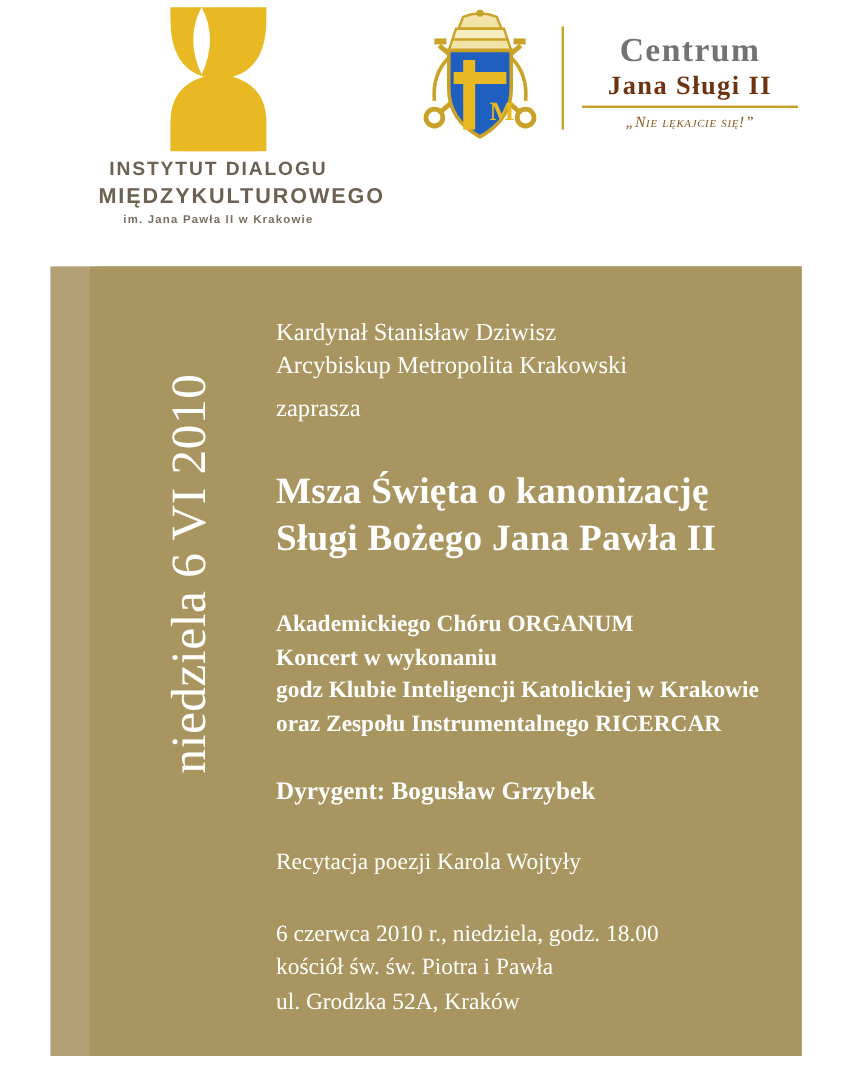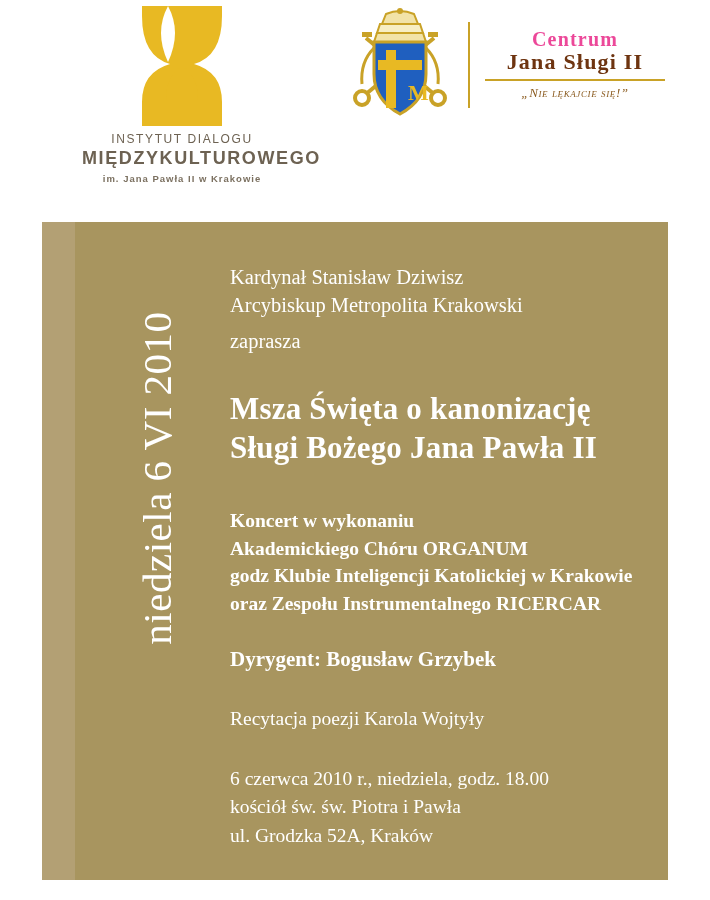--- a/index.html
+++ b/index.html
@@ -41,21 +41,21 @@
     position: absolute;
     left: 0px;
     top: 128px;
     width: 200px;
     text-align: center;
     color: #6d6252;
     font-family: "Liberation Sans", sans-serif;
     letter-spacing: 1.6px;
     line-height: 1.25;
   }
-  .idm-line1 { font-size: 12px; font-weight: normal; }
+  .idm-line1 { font-size: 16px; font-weight: bold; }
   .idm-line2 { font-size: 18px; font-weight: bold; }
   .idm-line3 { font-size: 9.5px; font-weight: bold; letter-spacing: 1px; margin-top: 3px; color:#7b7060; }
 
   
   .cjp-logo {
     position: absolute;
     left: 340px;
     top: 8px;
     width: 330px;
     height: 116px;
@@ -77,25 +77,25 @@
   }
   .cjp-text {
     position: absolute;
     left: 140px;
     top: 20px;
     width: 190px;
     text-align: center;
     color: #7a3b10;
   }
   .cjp-t1 {
-    font-size: 20px;
+    font-size: 28px;
     font-weight: bold;
     letter-spacing: 1.2px;
     line-height: 1.1;
-    color: #ec4899;
+    color: #737373;
   }
   .cjp-t2 {
     font-size: 22px;
     font-weight: bold;
     letter-spacing: 1.2px;
     line-height: 1.1;
     color: #6e3410;
   }
   .cjp-rule {
     width: 180px;
@@ -272,22 +272,22 @@
         <span class="gap"></span>
         <div>zaprasza</div>
       </div>
 
       <div class="title-block">
         <div>Msza Święta o kanonizację</div>
         <div>Sługi Bożego Jana Pawła II</div>
       </div>
 
       <div class="concert">
+        <div>Akademickiego Chóru ORGANUM</div>
         <div>Koncert w wykonaniu</div>
-        <div>Akademickiego Chóru ORGANUM</div>
         <div>godz Klubie Inteligencji Katolickiej w Krakowie</div>
         <div>oraz Zespołu Instrumentalnego RICERCAR</div>
       </div>
 
       <div class="conductor">Dyrygent:  Bogusław Grzybek</div>
 
       <div class="recital">
         <div>Recytacja poezji Karola Wojtyły</div>
       </div>
 

